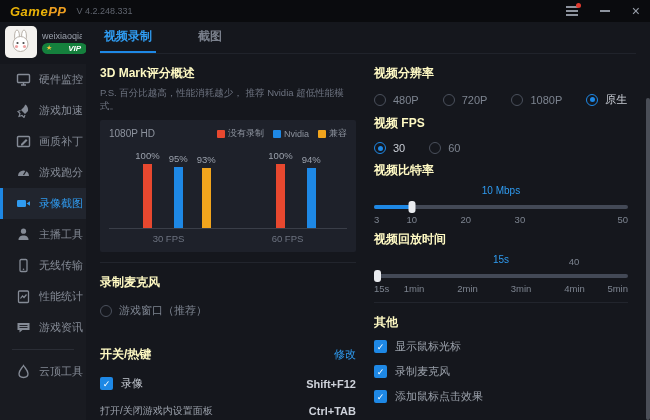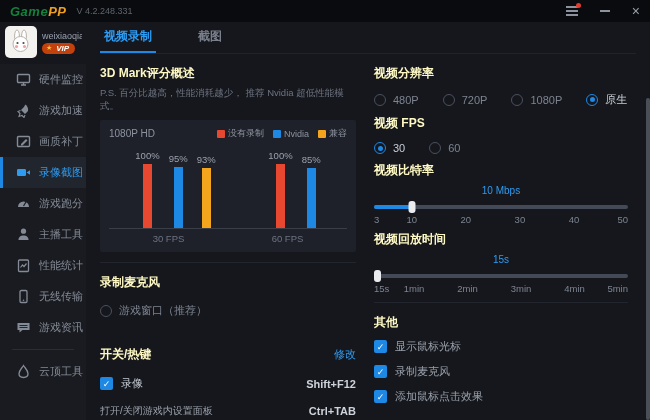--- a/index.html
+++ b/index.html
@@ -2,41 +2,41 @@
 <html><head>
 <meta charset="utf-8">
 <style>
   * { margin:0; padding:0; box-sizing:border-box; }
   html,body { width:650px; height:420px; overflow:hidden; background:#101216;
     font-family:"Liberation Sans","DejaVu Sans",sans-serif; }
 
   
   .titlebar { height:22px; background:#0a0b0e; display:flex; align-items:center; padding:0 10px; }
   .logo { font-style:italic; font-weight:800; font-size:13px; letter-spacing:.5px; }
-  .logo .g { color:#15803d; } .logo .p { color:#f0a020; }
+  .logo .g { color:#eab308; } .logo .p { color:#f0a020; }
   .version { color:#5f646e; font-size:9px; margin-left:10px; }
   .tb-right { margin-left:auto; display:flex; align-items:center; gap:22px; }
   .menu-ico { position:relative; width:12px; height:2px; background:#8d939e;
     box-shadow:0 -4px 0 #8d939e, 0 4px 0 #8d939e; }
   .menu-ico .dot { position:absolute; right:-3px; top:-7px; width:5px; height:5px;
     border-radius:50%; background:#e23b30; box-shadow:none; }
   .min-ico { width:10px; height:2px; background:#8d939e; }
   .close-ico { color:#9aa0ab; font-size:14px; line-height:10px; }
 
   .app { display:flex; height:398px; }
 
   
   .sidebar { width:86px; background:#191b21; display:flex; flex-direction:column; }
   .user-block { display:flex; align-items:center; gap:5px; padding:4px 4px 6px 5px; background:#15171d; }
   .avatar { width:32px; height:32px; border-radius:5px; background:#f4f2ef; flex:none;
     display:flex; align-items:center; justify-content:center; }
   .uinfo { display:flex; flex-direction:column; gap:2px; min-width:0; }
   .uname { color:#9aa0ab; font-size:9px; white-space:nowrap; overflow:hidden; }
-  .vip-pill { background:#c2410c; color:#fff; font-size:8px; font-weight:700; font-style:italic;
-    border-radius:7px; padding:1px 6px 1px 4px; width:max-content; display:flex; align-items:flex-start; gap:4px;}
+  .vip-pill { background:#15803d; color:#fff; font-size:8px; font-weight:700; font-style:italic;
+    border-radius:7px; padding:1px 6px 1px 4px; width:max-content; display:flex; align-items:flex-start; gap:16px;}
   .vip-pill .star{ color:#f5c33b; font-size:7px; font-style:normal;}
   .side-item { height:31px; display:flex; align-items:center; gap:8px; padding-left:13px;
     color:#858b96; font-size:11px; border-left:3px solid transparent; cursor:pointer; }
   .side-item svg { flex:none; }
   .side-item.active { background:#21252e; color:#2f9bf0; border-left-color:#1e88e5; }
   .side-divider { border-top:1px solid #2a2d35; margin:6px 12px; }
 
   
   .main { flex:1; background:#15171d; position:relative; padding:0 14px 0 14px; }
   .tabbar { height:32px; display:flex; gap:38px; align-items:flex-end; border-bottom:1px solid #20232b; }
@@ -155,54 +155,54 @@
         </svg>
       <span>游戏加速</span>
     </div>
     <div class="side-item">
       <svg width="15" height="15" viewBox="0 0 15 15">
           <rect x="1.5" y="2.5" width="12" height="10" rx="1" fill="none" stroke="currentColor" stroke-width="1.4"></rect>
           <path d="M5 10l5-5 1.5 1.5-5 5H5z" fill="currentColor"></path>
         </svg>
       <span>画质补丁</span>
     </div>
+    <div class="side-item">
+      <svg width="15" height="15" viewBox="0 0 15 15">
+          <path d="M2 11a5.5 5.5 0 0 1 11 0z" fill="currentColor"></path>
+          <path d="M7.5 10L10 6" stroke="#191b21" stroke-width="1.2"></path>
+        </svg>
+      <span>游戏跑分</span>
+    </div>
     <div class="side-item active">
       <svg width="15" height="15" viewBox="0 0 15 15">
           <rect x="1" y="4" width="9" height="7" rx="1.2" fill="currentColor"></rect>
           <path d="M10.5 7.5l3.5-2.2v4.4l-3.5-2.2z" fill="currentColor"></path>
         </svg>
       <span>录像截图</span>
     </div>
     <div class="side-item">
       <svg width="15" height="15" viewBox="0 0 15 15">
-          <path d="M2 11a5.5 5.5 0 0 1 11 0z" fill="currentColor"></path>
-          <path d="M7.5 10L10 6" stroke="#191b21" stroke-width="1.2"></path>
-        </svg>
-      <span>游戏跑分</span>
-    </div>
-    <div class="side-item">
-      <svg width="15" height="15" viewBox="0 0 15 15">
           <circle cx="7.5" cy="4.2" r="2.6" fill="currentColor"></circle>
           <path d="M2.5 13c0-3 2.3-4.4 5-4.4s5 1.4 5 4.4z" fill="currentColor"></path>
         </svg>
       <span>主播工具</span>
     </div>
     <div class="side-item">
       <svg width="15" height="15" viewBox="0 0 15 15">
+          <rect x="4" y="1.5" width="7" height="12" rx="1.2" fill="none" stroke="currentColor" stroke-width="1.3"></rect>
+          <circle cx="7.5" cy="11.3" r=".8" fill="currentColor"></circle>
+        </svg>
+      <span>无线传输</span>
+    </div>
+    <div class="side-item">
+      <svg width="15" height="15" viewBox="0 0 15 15">
           <rect x="2.5" y="2" width="10" height="11.5" rx="1" fill="none" stroke="currentColor" stroke-width="1.3"></rect>
           <path d="M4.5 9.5l2-2.5 1.5 1.5 2.5-3" fill="none" stroke="currentColor" stroke-width="1.2"></path>
         </svg>
       <span>性能统计</span>
-    </div>
-    <div class="side-item">
-      <svg width="15" height="15" viewBox="0 0 15 15">
-          <rect x="4" y="1.5" width="7" height="12" rx="1.2" fill="none" stroke="currentColor" stroke-width="1.3"></rect>
-          <circle cx="7.5" cy="11.3" r=".8" fill="currentColor"></circle>
-        </svg>
-      <span>无线传输</span>
     </div>
     <div class="side-item">
       <svg width="15" height="15" viewBox="0 0 15 15">
           <path d="M1.5 3h12v7h-7l-3 2.5V10h-2z" fill="currentColor"></path>
           <path d="M3.5 5.5h8M3.5 7.5h8" stroke="#191b21" stroke-width=".9"></path>
         </svg>
       <span>游戏资讯</span>
     </div>
     <div class="side-divider"></div>
     <div class="side-item">
@@ -257,21 +257,21 @@
                   <div class="bar-label">93%</div>
                   <div class="bar" style="height: 59.52px; background: rgb(242, 165, 29);"></div>
                 </div>
               </div>
               <div class="bar-group">
                 <div class="bar-col">
                   <div class="bar-label">100%</div>
                   <div class="bar" style="height: 64px; background: rgb(232, 72, 47);"></div>
                 </div>
                 <div class="bar-col">
-                  <div class="bar-label">85%</div>
+                  <div class="bar-label">94%</div>
                   <div class="bar" style="height: 60.16px; background: rgb(30, 136, 229);"></div>
                 </div>
               </div>
             </div>
           <div class="baseline"></div>
           <div class="cats-row" id="chart-cats">
               <span>30 FPS</span>
               <span>60 FPS</span>
             </div>
         </div>
@@ -341,21 +341,21 @@
           <div class="slider">
             <div class="slider-track"></div>
             <div class="slider-fill" style="width: 14.8936%;"></div>
             <div class="slider-thumb" style="left: 14.8936%; transform: translateX(-50%);"></div>
           </div>
           <div class="slider-ticks">
               <span style="left: 0%; transform: translateX(0px);">3</span>
               <span style="left: 14.8936%; transform: translateX(-50%);">10</span>
               <span style="left: 36.1702%; transform: translateX(-50%);">20</span>
               <span style="left: 57.4468%; transform: translateX(-50%);">30</span>
-              <span style="left: 78.7234%; transform: translateX(-50%);">40</span>
+              <span style="left: 78.7234%; transform: translateX(-50%); margin-top: 42px;">40</span>
               <span style="left: 100%; transform: translateX(-100%);">50</span>
             </div>
         </div>
 
         <div class="sec-title" style="margin-top:4px">视频回放时间</div>
         <div>
           <div class="slider-value">15s</div>
           <div class="slider">
             <div class="slider-track"></div>
             <div class="slider-fill" style="width: 0%;"></div>

